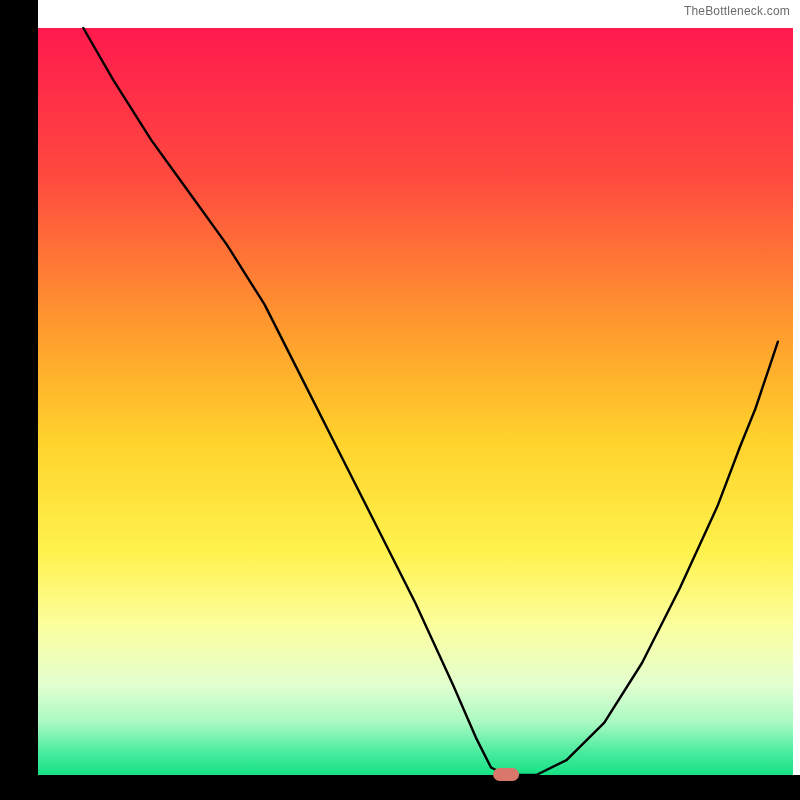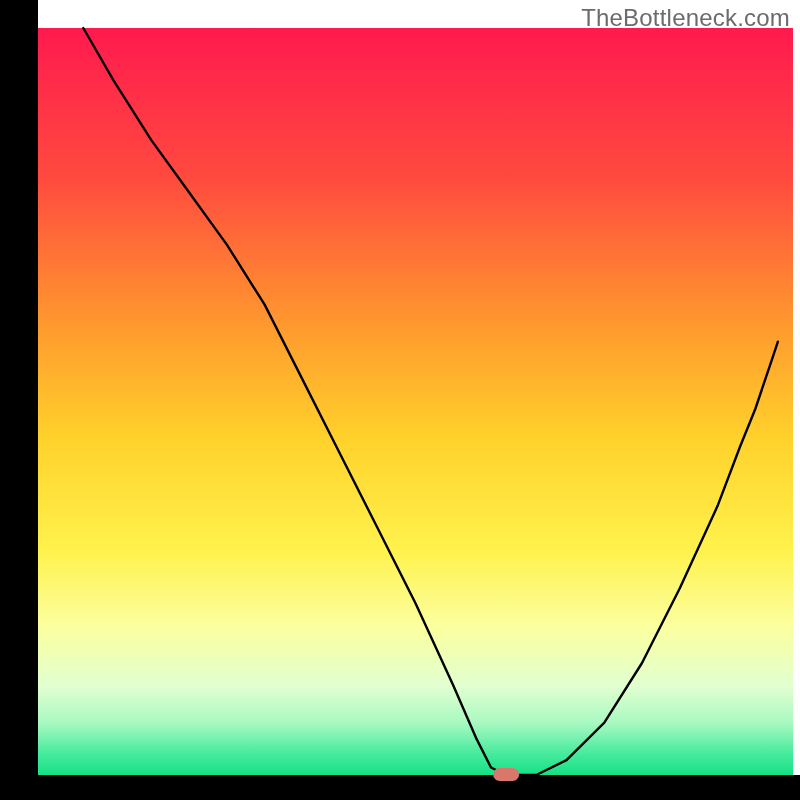--- a/index.html
+++ b/index.html
@@ -13,21 +13,21 @@
     height: 800px;
     position: relative;
   }
   svg {
     display: block;
   }
   .watermark {
     position: absolute;
     top: 4px;
     right: 10px;
-    font-size: 24px;
+    font-size: 12px;
     color: #6b6b6b;
     font-family: Arial, Helvetica, sans-serif;
     letter-spacing: 0.2px;
   }
 </style>
 </head>
 <body>
 
 <div class="stage">
   <svg id="chart-svg" width="800" height="800" viewBox="0 0 800 800">

